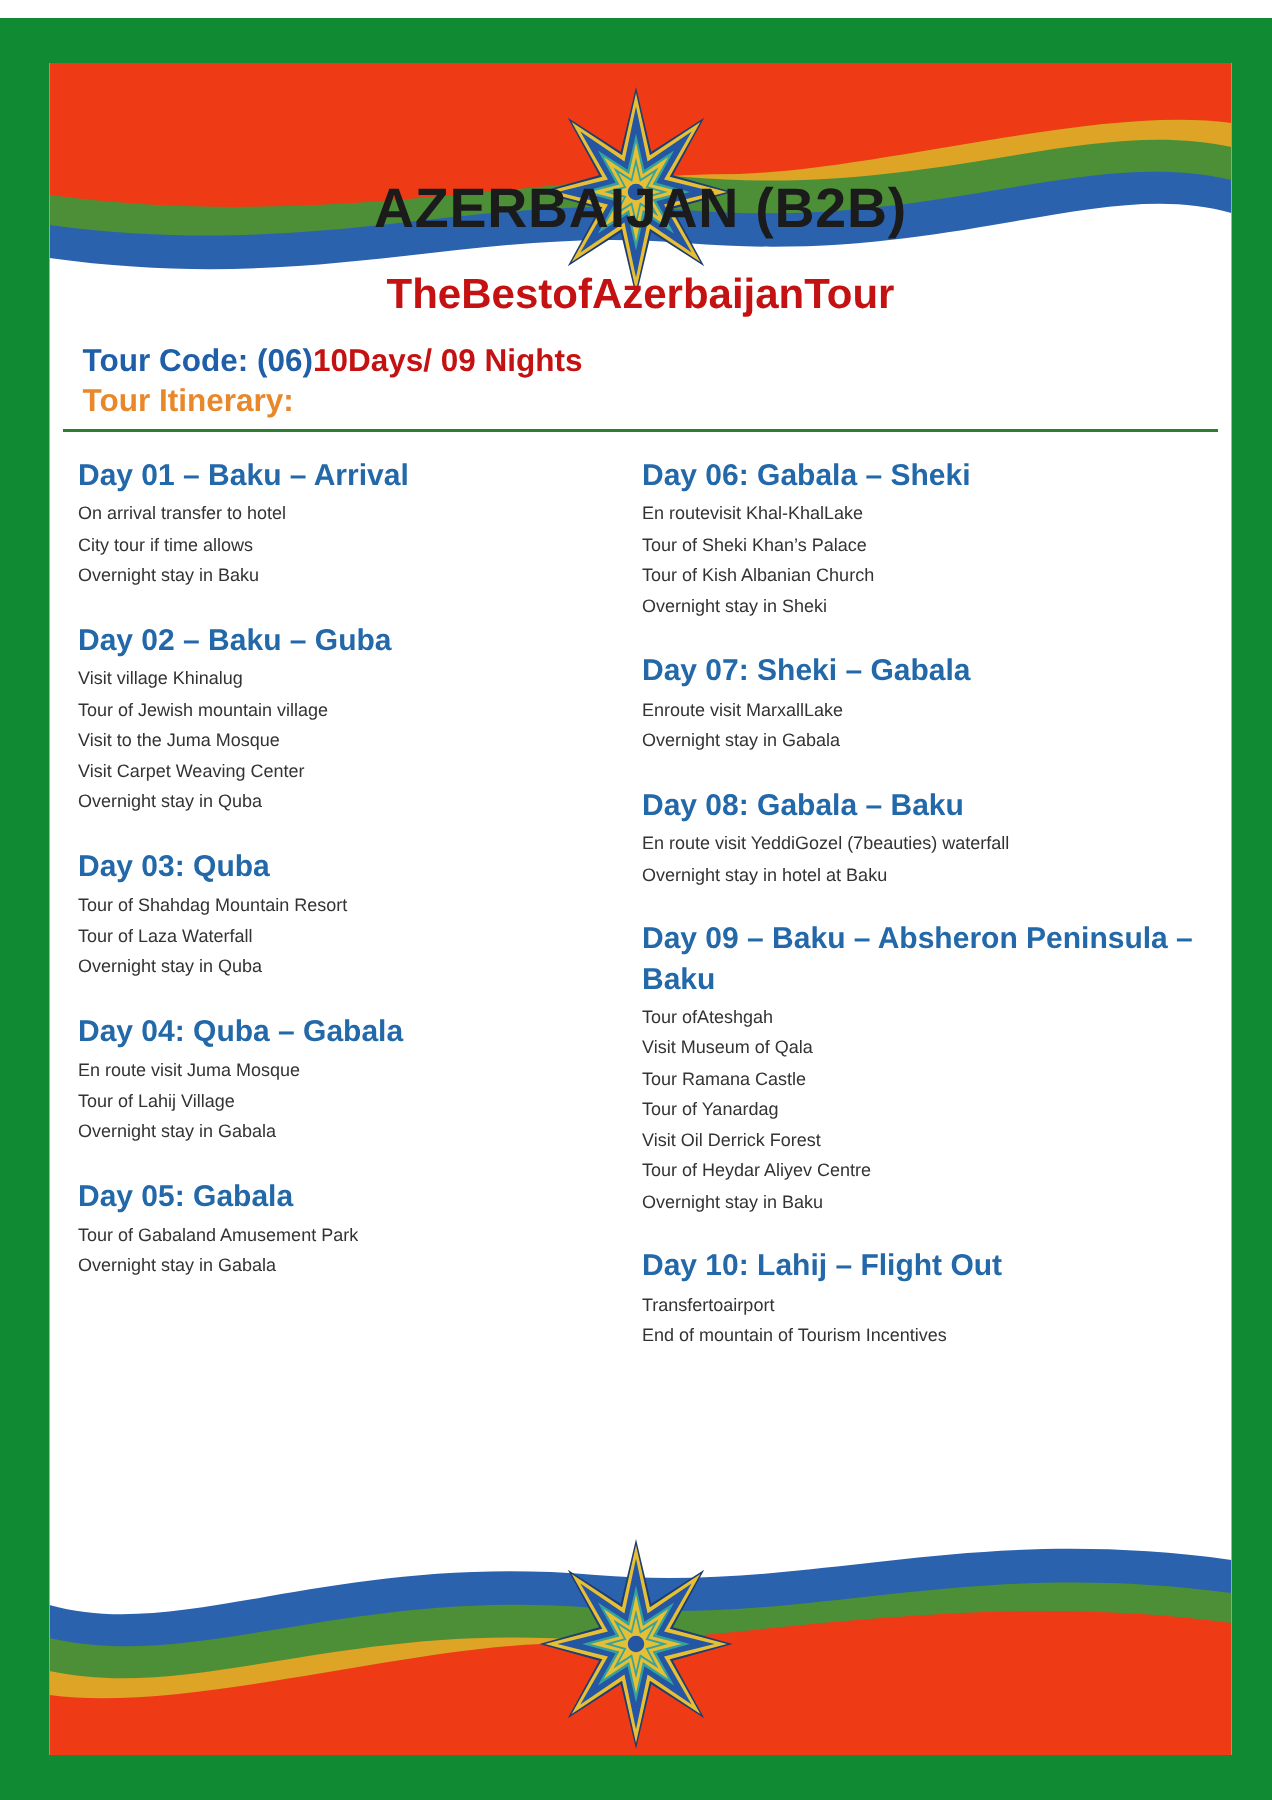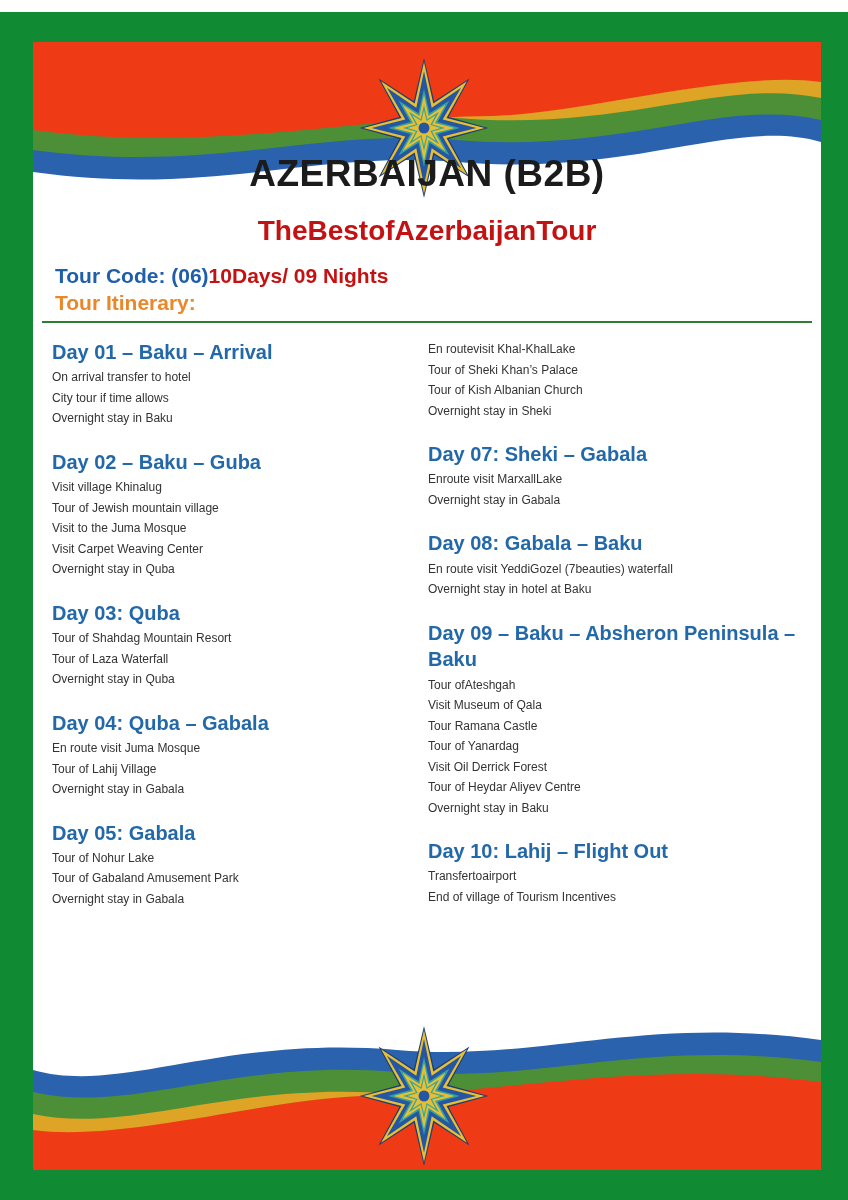--- a/index.html
+++ b/index.html
@@ -33,21 +33,21 @@
   .wave-blue  { fill:var(--wave-blue,#2a62ae); }
 
   svg.star { position:absolute; width:150px; height:160px; }
   .star-top-pos { left:316px; top:6px; }
   .star-bottom-pos { left:316px; top:974px; }
   .star-navy { fill:var(--star-navy,#1d3d73); }
   .star-gold { fill:var(--star-gold,#e7bf35); }
   .star-blue { fill:var(--star-blue,#2456a4); }
   .star-teal { fill:var(--star-teal,#35a39b); }
 
-  .content { position:relative; padding-top:111px; }
+  .content { position:relative; padding-top:76px; }
 
   .page-title {
     text-align:center;
     font-size:37px; font-weight:bold;
     color:var(--title-black,#1b1b1b);
     letter-spacing:0.5px;
   }
   .page-subtitle {
     text-align:center;
     font-size:28px; font-weight:bold;
@@ -201,31 +201,31 @@
                     <div class="day-item">Tour of Lahij Village</div>
 
                     <div class="day-item">Overnight stay in Gabala</div>
                   </div>
               </section>
 
               <section class="day-block">
                 <h3 class="day-heading">Day 05: Gabala</h3>
                 <div class="day-items">
 
-                    <div class="day-item">Tour of Nohur Lake</div>
 
                     <div class="day-item">Tour of Gabaland Amusement Park</div>
 
                     <div class="day-item">Overnight stay in Gabala</div>
                   </div>
               </section>
             </div>
           <div class="col col-right">
 
               <section class="day-block">
+                <h3 class="day-heading">Day 06: Gabala – Sheki</h3>
                 <div class="day-items">
 
                     <div class="day-item">En routevisit Khal-KhalLake</div>
 
                     <div class="day-item">Tour of Sheki Khan’s Palace</div>
 
                     <div class="day-item">Tour of Kish Albanian Church</div>
 
                     <div class="day-item">Overnight stay in Sheki</div>
                   </div>
@@ -271,21 +271,21 @@
                     <div class="day-item">Overnight stay in Baku</div>
                   </div>
               </section>
 
               <section class="day-block">
                 <h3 class="day-heading">Day 10: Lahij – Flight Out</h3>
                 <div class="day-items">
 
                     <div class="day-item">Transfertoairport</div>
 
-                    <div class="day-item">End of village of Tourism Incentives</div>
+                    <div class="day-item">End of mountain of Tourism Incentives</div>
                   </div>
               </section>
             </div>
         </div>
       </div>
 
     </div>
   </div>
 </div>
 

